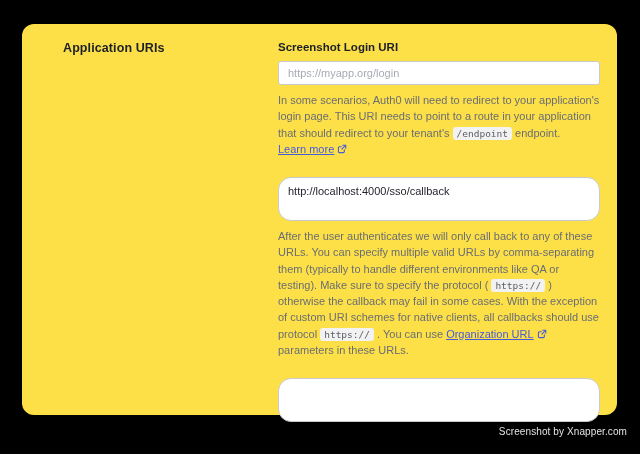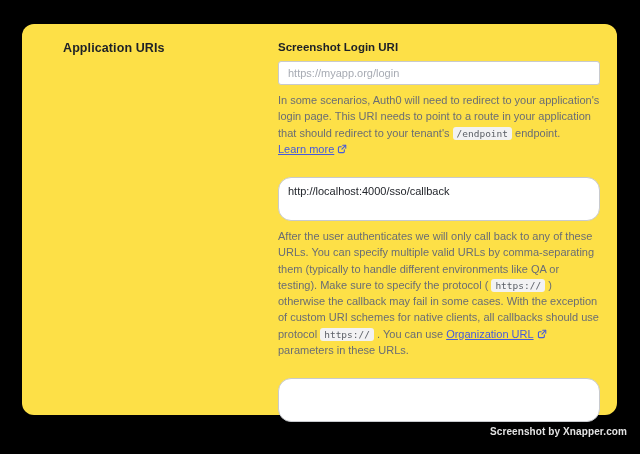--- a/index.html
+++ b/index.html
@@ -104,21 +104,21 @@
     stroke-width:1.3;
     stroke-linecap:round;
     stroke-linejoin:round;
     fill:none;
   }
   .watermark{
     position:absolute;
     right:13px;
     bottom:17px;
     font-size:10px;
-    font-weight:700;
+    font-weight:400;
     color:#e3e3e3;
     letter-spacing:.1px;
   }
 </style>
 </head>
 <body>
 
 <div class="card">
   <div class="left-col">
     <div class="section-title">Application URIs</div>

